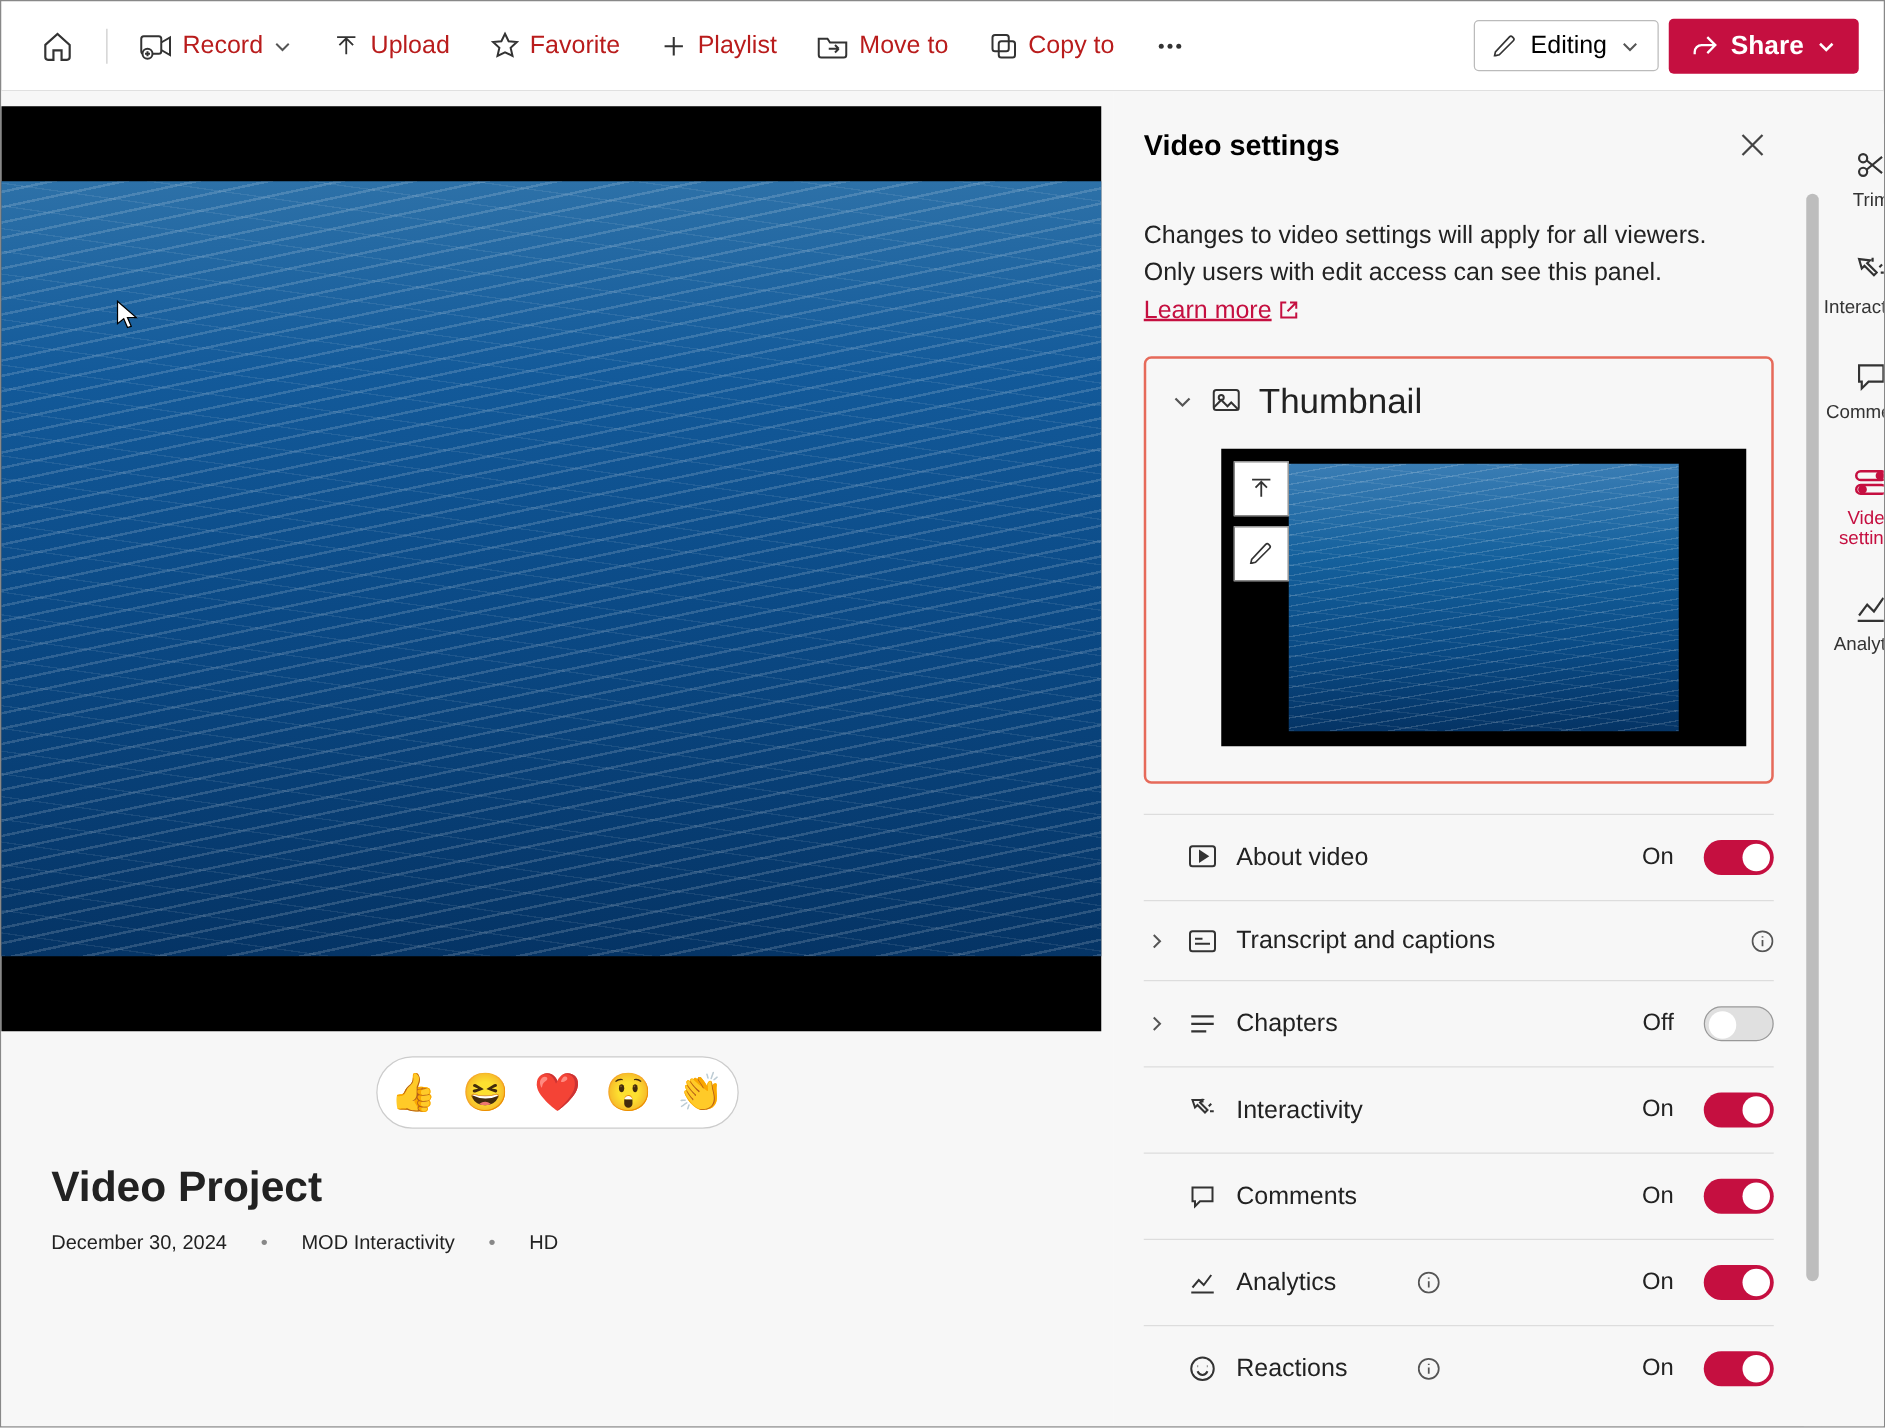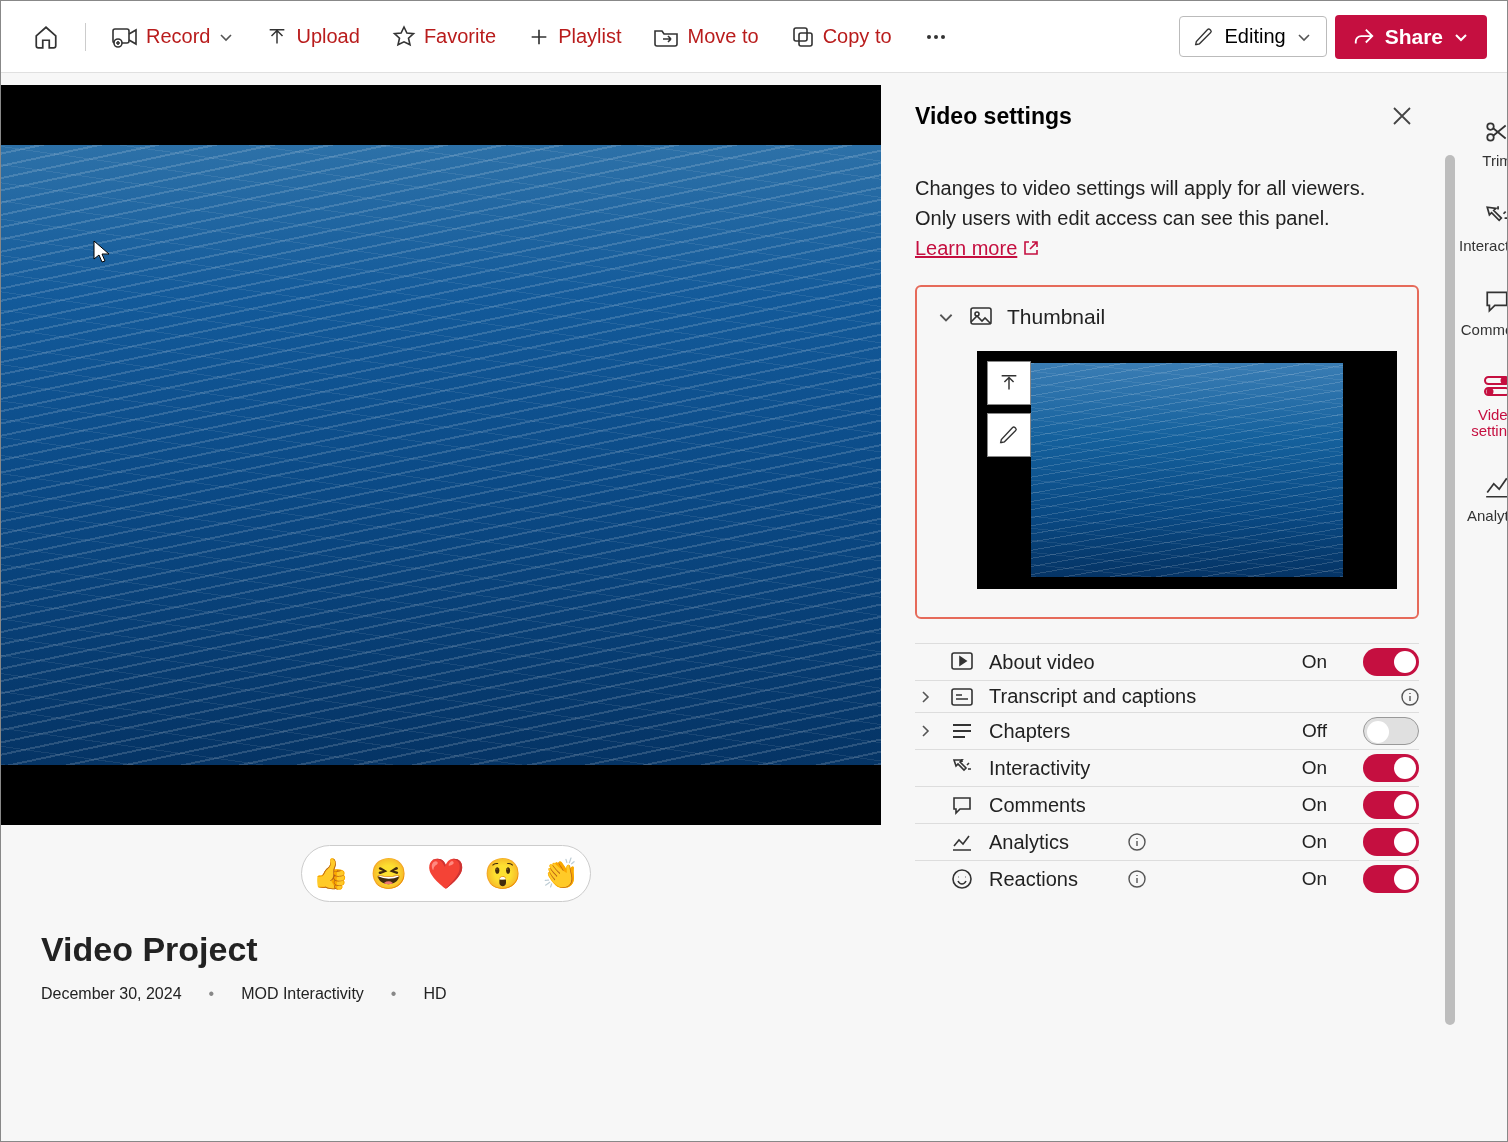--- a/index.html
+++ b/index.html
@@ -38,38 +38,38 @@
 .settings-inner { flex:1; padding: 0 24px 0 24px; position:relative; }
 .scrollbar { width: 14px; background: #f7f7f7; position:relative; display:flex; justify-content:center; }
 .scrollbar .thumb { width: 10px; background: #bdbdbd; border-radius: 6px; position:absolute; top: 56px; height: 870px; }
 .settings-header { display: flex; align-items: center; justify-content: space-between; }
 .settings-header h2 { font-size: 23px; font-weight: 700; }
 .close-x { width: 34px; height: 34px; display:flex; align-items:center; justify-content:center; cursor:pointer; }
 .settings-desc { margin-top: 40px; font-size: 20px; color: #222; line-height: 1.5; max-width: 460px; }
 .settings-desc a { color: #c50f40; text-decoration: underline; display:inline-flex; align-items:center; gap:6px;text-align:center; }
 
 .thumb-section { margin-top: 22px; border: 2px solid #e66a5a; border-radius: 6px; padding: 18px 20px 28px 20px; }
-.sec-head { display: flex; align-items: center; gap: 14px; font-size: 21px; color: #222; }
+.sec-head { display: flex; align-items: center; gap: 14px; font-size: 28px; color: #222; }
 .sec-head .chev { width: 18px; }
 .thumb-preview { margin-top: 22px; margin-left: 40px; width: 420px; height: 238px; background:#000; position:relative; display:flex; align-items:center; justify-content:center; }
 .thumb-preview .mini-ocean { position:absolute; left:54px; right:54px; top:12px; bottom:12px;
    background: linear-gradient(180deg,#3a7db4 0%, #15619d 35%, #0a4a84 70%, #053465 100%); overflow:hidden; }
 .thumb-preview .mini-ocean::before { content:""; position:absolute; inset:0; background:
    repeating-linear-gradient(-10deg, rgba(255,255,255,0.15) 0 1px, transparent 1px 8px),
    repeating-linear-gradient(6deg, rgba(255,255,255,0.08) 0 1px, transparent 1px 12px); }
 .thumb-actions { position:absolute; left:10px; top:10px; display:flex; flex-direction:column; gap:8px; }
 .thumb-actions .sq { width:44px; height:44px; background:#fff; border:1px solid #888; display:flex; align-items:center; justify-content:center; cursor:pointer; }
 
-.setting-row { display:flex; align-items:center; padding: 4px 0; border-bottom:1px solid #ddd; font-size:20px; color:#222; gap:14px; }
+.setting-row { display:flex; align-items:center; padding: 20px 0; border-bottom:1px solid #ddd; font-size:20px; color:#222; gap:14px; }
 .thumb-section + .setting-row { border-top: 1px solid #ddd; margin-top: 24px; }
 .setting-row .expand-chev { width:20px; display:inline-flex; justify-content:center; }
 .setting-row .row-icon { width:26px; display:inline-flex; justify-content:center; }
 .setting-row .label { flex:1; }
 .setting-row .info-icon { margin-left:-2px; }
-.setting-row .state { font-size:19px; color:#222; margin-right:22px; }
+.setting-row .state { font-size:19px; color:#222; margin-right:10px; }
 .toggle { width:56px; height:28px; border-radius:14px; position:relative; cursor:pointer; }
 .toggle.on { background:#c50f40; }
 .toggle.off { background:#e0e0e0; border:1px solid #999; }
 .toggle .knob { width:22px; height:22px; background:#fff; border-radius:50%; position:absolute; top:3px; }
 .toggle.on .knob { right:3px; }
 .toggle.off .knob { left:3px; }
 
 
 .right-rail { width: 80px; display:flex; flex-direction:column; align-items:center; gap:32px; padding-top: 18px; background:#f7f7f7; }
 .rail-item { display:flex; flex-direction:column; align-items:center; gap:6px; font-size:15px; color:#333; cursor:pointer; text-align:center; line-height:1.1; width:80px; }

